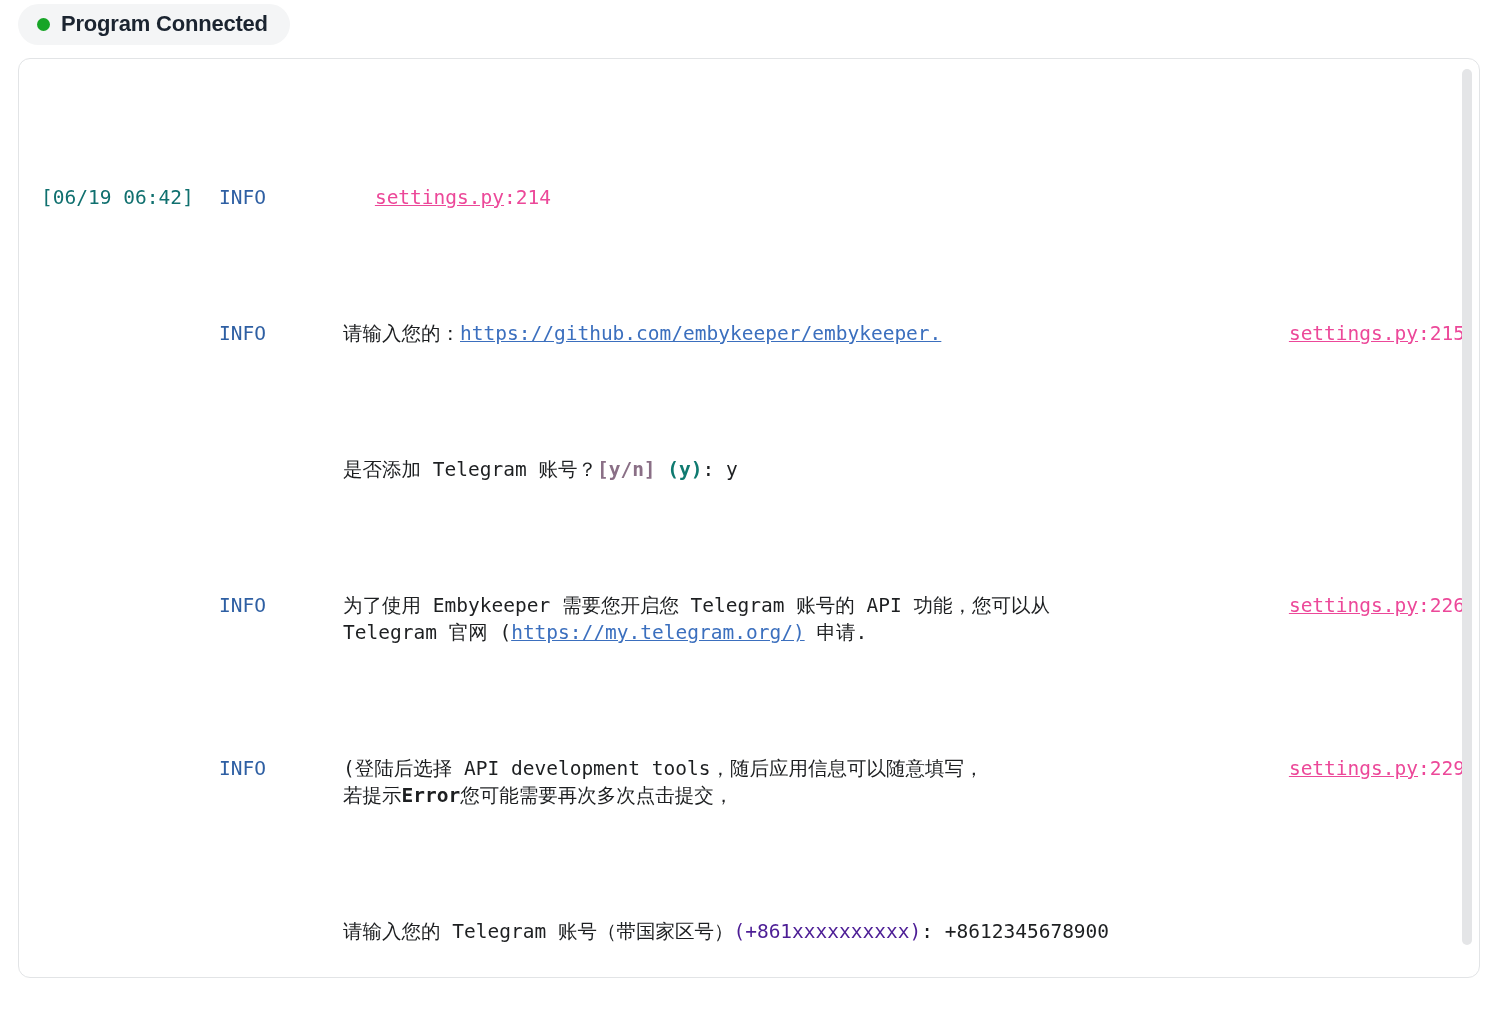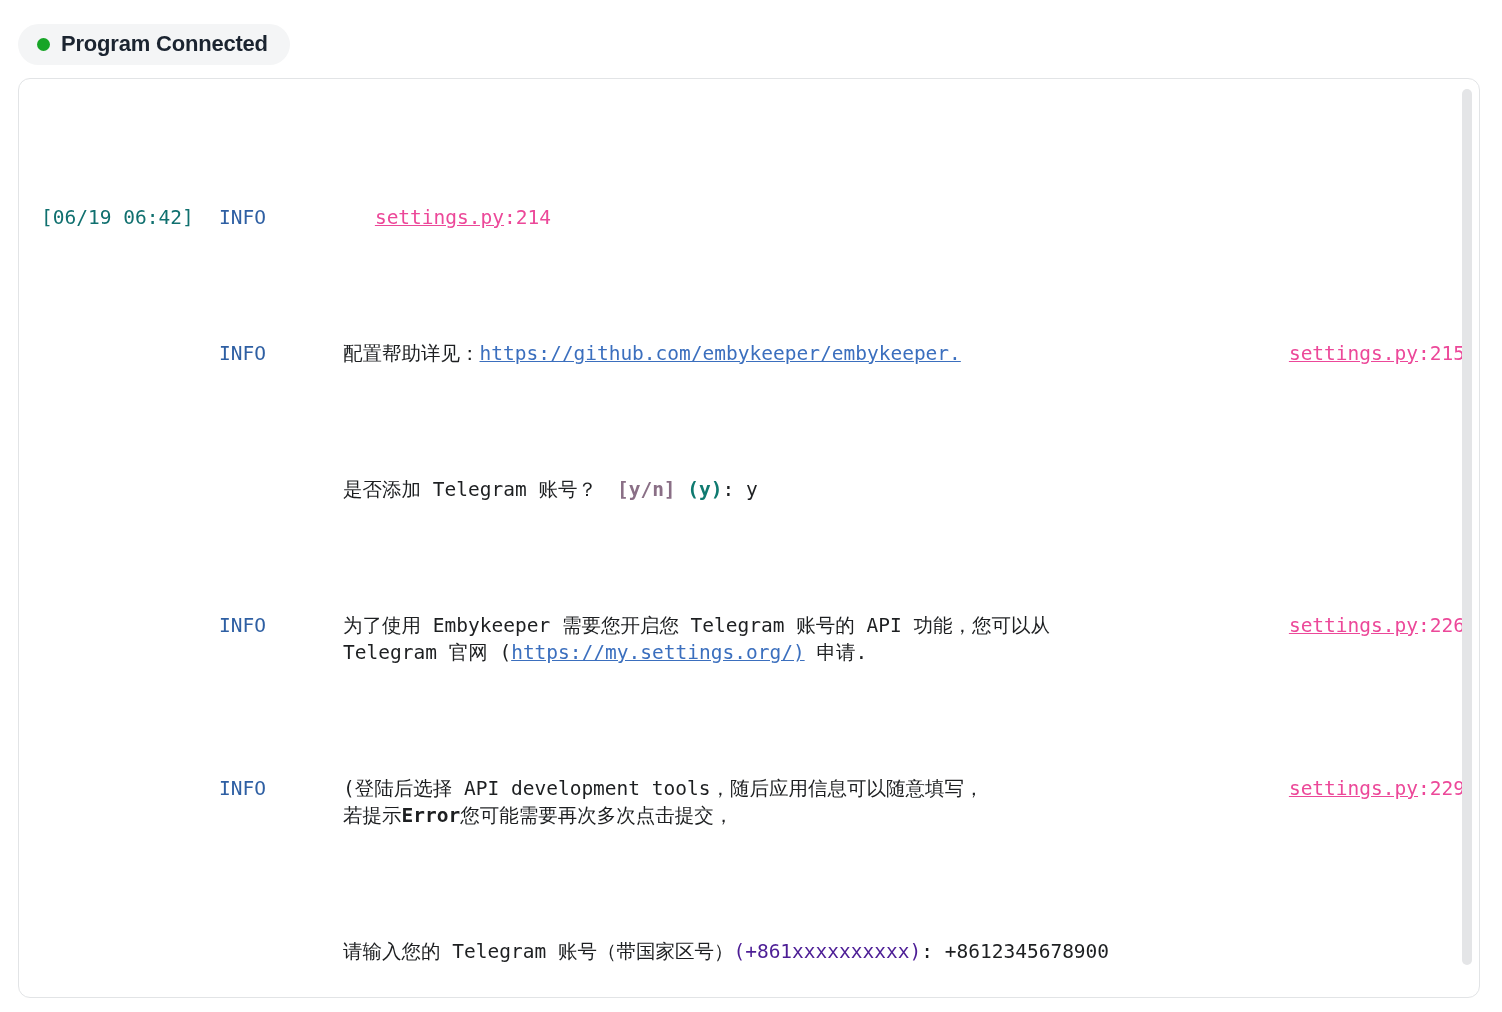--- a/index.html
+++ b/index.html
@@ -10,21 +10,21 @@
     height: 1012px;
     overflow: hidden;
   }
   body {
     font-family: "DejaVu Sans Mono", monospace;
     -webkit-font-smoothing: antialiased;
   }
 
   
   .status-bar {
-    padding: 24px 0 0 18px;
+    padding: 4px 0 0 18px;
   }
   .status-pill {
     display: inline-flex;
     align-items: center;
     gap: 11px;
     background: #f4f5f6;
     border-radius: 22px;
     padding: 9px 22px 10px 19px;
   }
   .status-dot {
@@ -97,21 +97,21 @@
     text-align: right;
     color: #ec4899;
     white-space: pre;
     padding-right: 14px;
   }
   .col-src .fname { text-decoration: underline; }
   .col-src .lno { text-decoration: none; }
 
   
   .lnk { color: #3b6fbe; }
-  .yn  { color: #8a6f86; font-weight: bold; margin-left: 20px; }
+  .yn  { color: #8a6f86; font-weight: bold; }
   .dft { color: #0f7a70; font-weight: bold; }
   .grn { color: #4c1d95; }
   .b   { font-weight: bold; }
   .ans { color: #1d1f21; }
 
   
   .scrollbar-track {
     position: absolute;
     top: 10px;
     right: 7px;
@@ -149,37 +149,37 @@
       <div class="log-row">
         <span class="col-time">[06/19 06:42]</span>
         <span class="col-level">INFO</span>
         <span class="col-src"><span class="fname">settings.py</span><span class="lno">:214</span></span>
       </div>
 
       
       <div class="log-row">
         <span class="col-time"></span>
         <span class="col-level">INFO</span>
-        <span class="col-msg"><span>配置帮助详见：</span><a class="lnk" href="#">https://github.com/embykeeper/embykeeper.</a></span>
+        <span class="col-msg"><span>请输入您的：</span><a class="lnk" href="#">https://github.com/embykeeper/embykeeper.</a></span>
         <span class="col-src"><span class="fname">settings.py</span><span class="lno">:215</span></span>
       </div>
 
       
       <div class="log-row">
         <span class="col-time"></span>
         <span class="col-level"></span>
         <span class="col-msg"><span>是否添加 Telegram 账号？</span><span class="yn">[y/n]</span><span> </span><span class="dft">(y)</span><span>: </span><span class="ans">y</span></span>
         <span class="col-src"></span>
       </div>
 
       
       <div class="log-row">
         <span class="col-time"></span>
         <span class="col-level">INFO</span>
-        <span class="col-msg"><span>为了使用 Embykeeper 需要您开启您 Telegram 账号的 API 功能，您可以从</span><br><span>Telegram 官网 (</span><a class="lnk" href="#">https://my.settings.org/)</a><span> 申请.</span></span>
+        <span class="col-msg"><span>为了使用 Embykeeper 需要您开启您 Telegram 账号的 API 功能，您可以从</span><br><span>Telegram 官网 (</span><a class="lnk" href="#">https://my.telegram.org/)</a><span> 申请.</span></span>
         <span class="col-src"><span class="fname">settings.py</span><span class="lno">:226</span></span>
       </div>
 
       
       <div class="log-row">
         <span class="col-time"></span>
         <span class="col-level">INFO</span>
         <span class="col-msg"><span>(登陆后选择 API development tools，随后应用信息可以随意填写，</span><br><span>若提示</span><span class="b">Error</span><span>您可能需要再次多次点击提交，</span><br></span>
         <span class="col-src"><span class="fname">settings.py</span><span class="lno">:229</span></span>
       </div>

